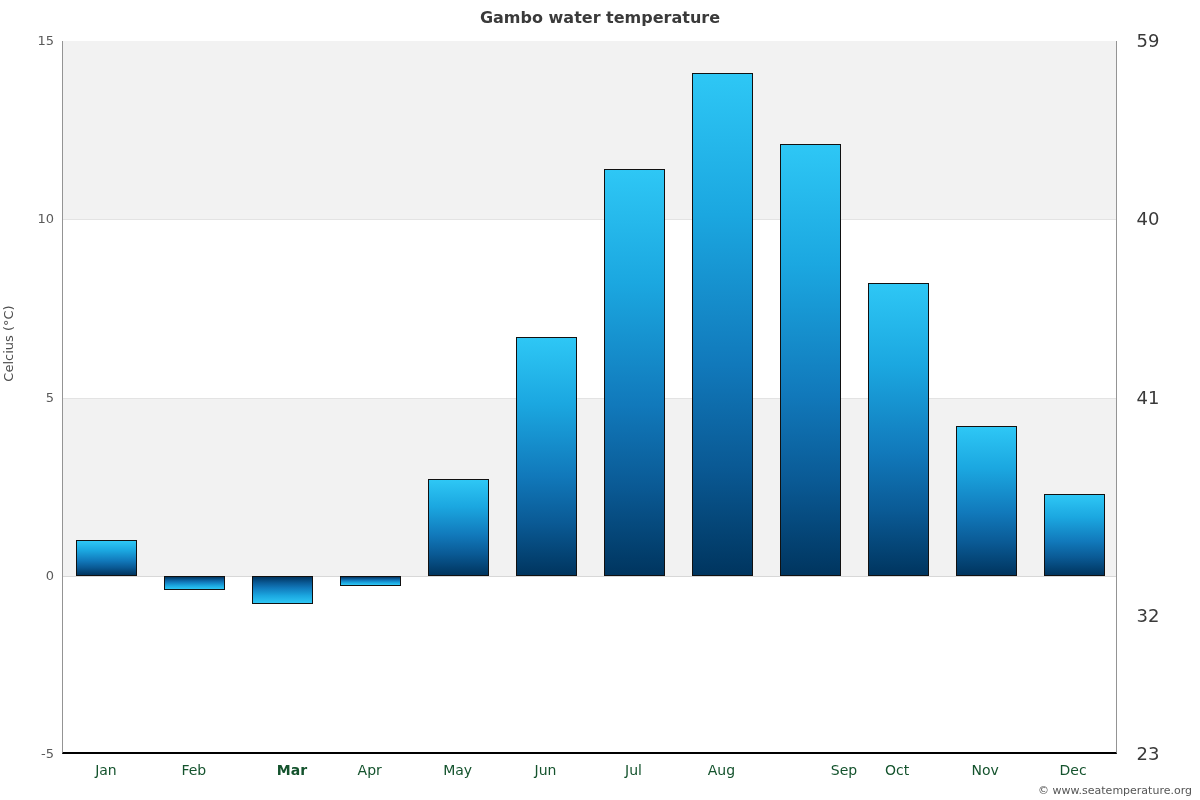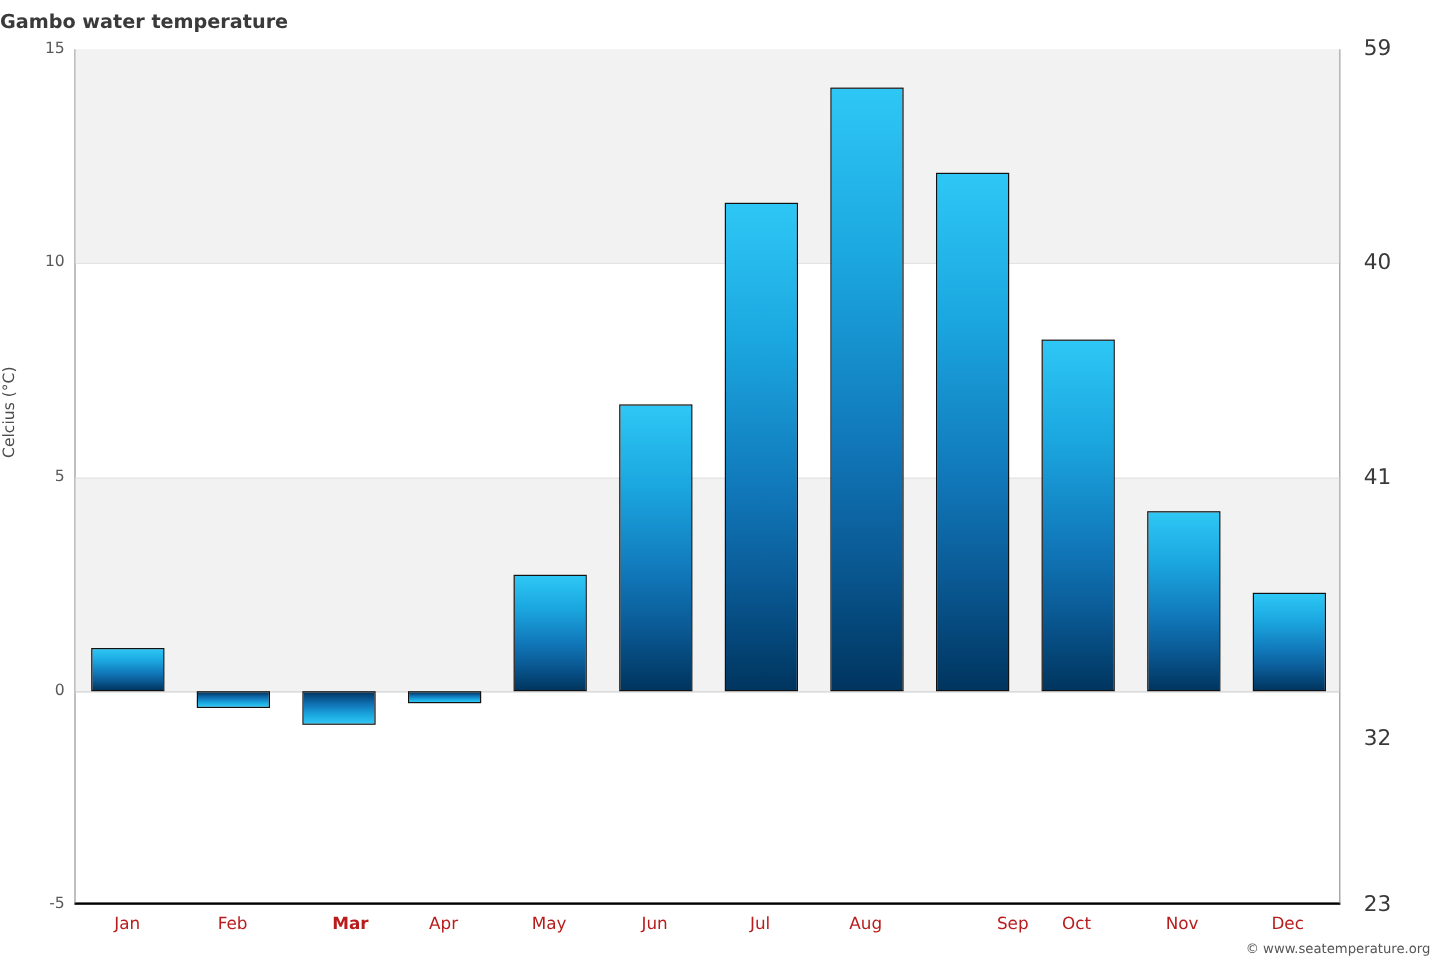--- a/index.html
+++ b/index.html
@@ -14,21 +14,21 @@
     position: relative;
     width: 1200px;
     height: 800px;
     background: #ffffff;
   }
   
   #chart-title {
     position: absolute;
     left: 0; top: 8px;
     width: 1200px;
-    text-align: left;
+    text-align: center;
     font-size: 16px;
     font-weight: bold;
     color: #3a3a3a;
     letter-spacing: 0px;
   }
   
   #plot-area {
     position: absolute;
     left: 62px;
     top: 41px;
@@ -84,21 +84,21 @@
     font-size: 18px;
     color: #3a3a3a;
     text-align: center;
     width: 46px;
     line-height: 13px;
   }
   .xtick {
     position: absolute;
     top: 762px;
     font-size: 14px;
-    color: #b91c1c;
+    color: #14532d;
     text-align: center;
     line-height: 16px;
   }
   #y-axis-label-left {
     position: absolute;
     left: -82px;
     top: 336px;
     width: 180px;
     text-align: center;
     font-size: 13px;

